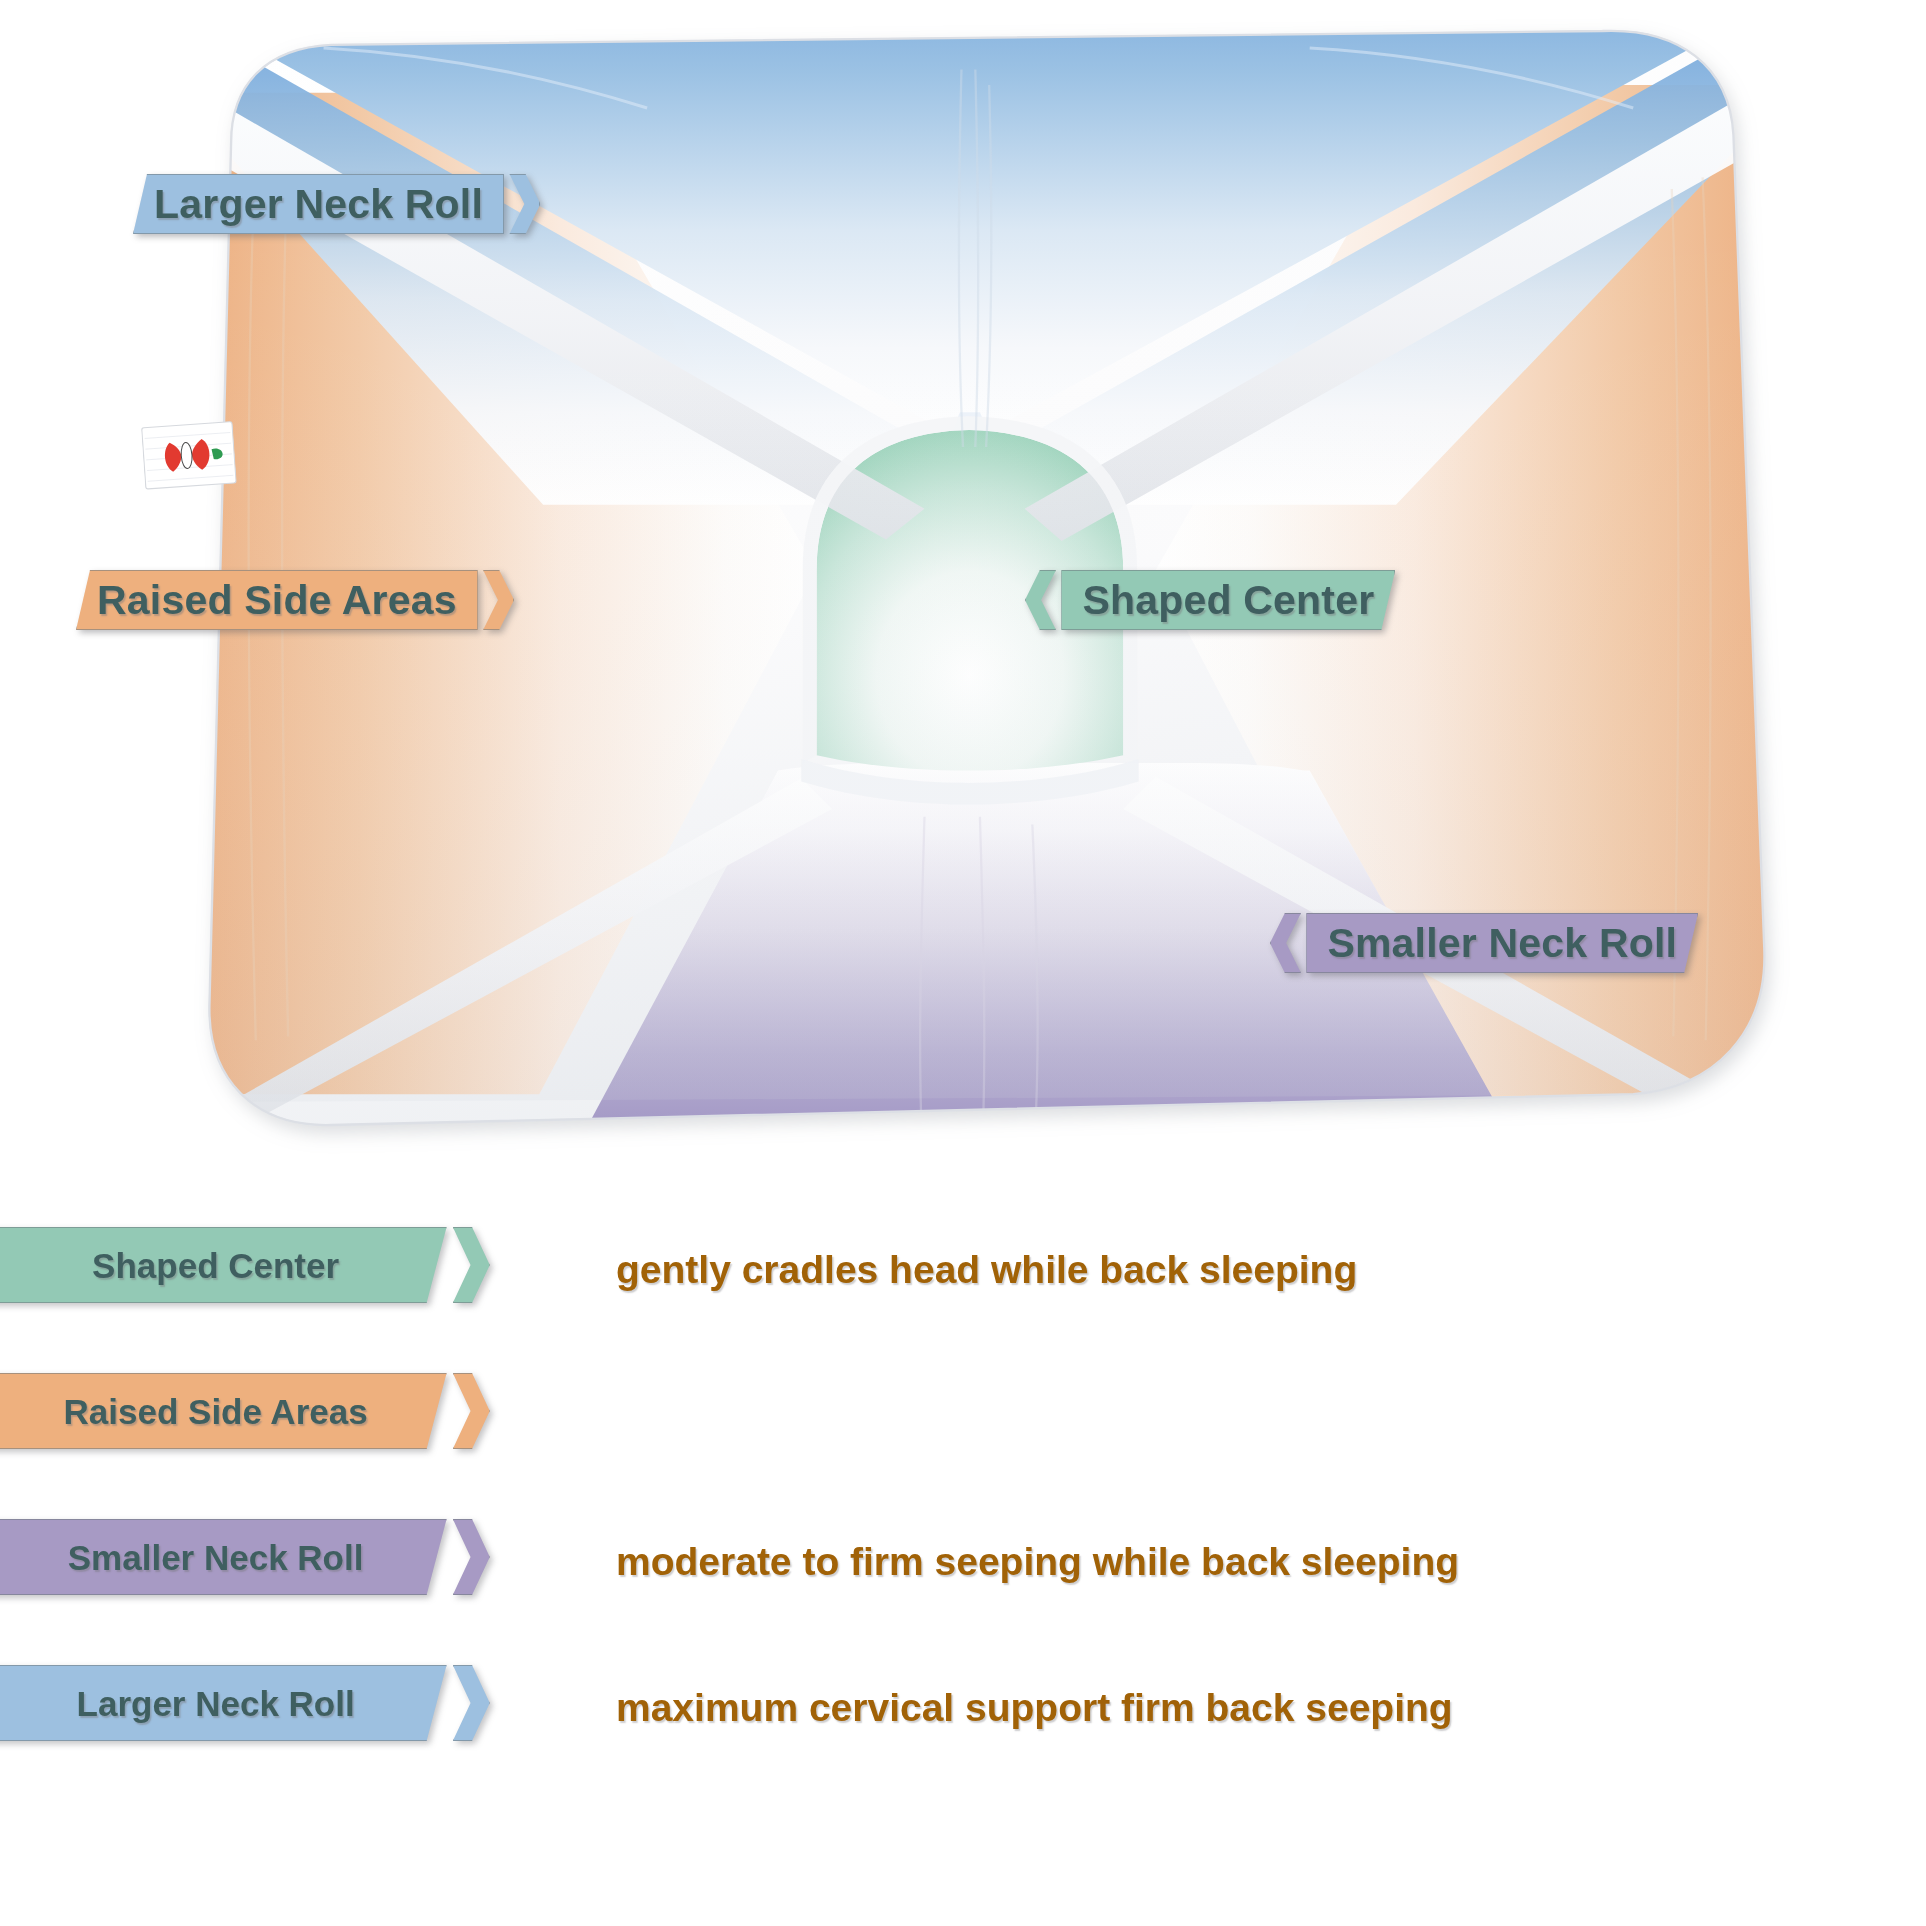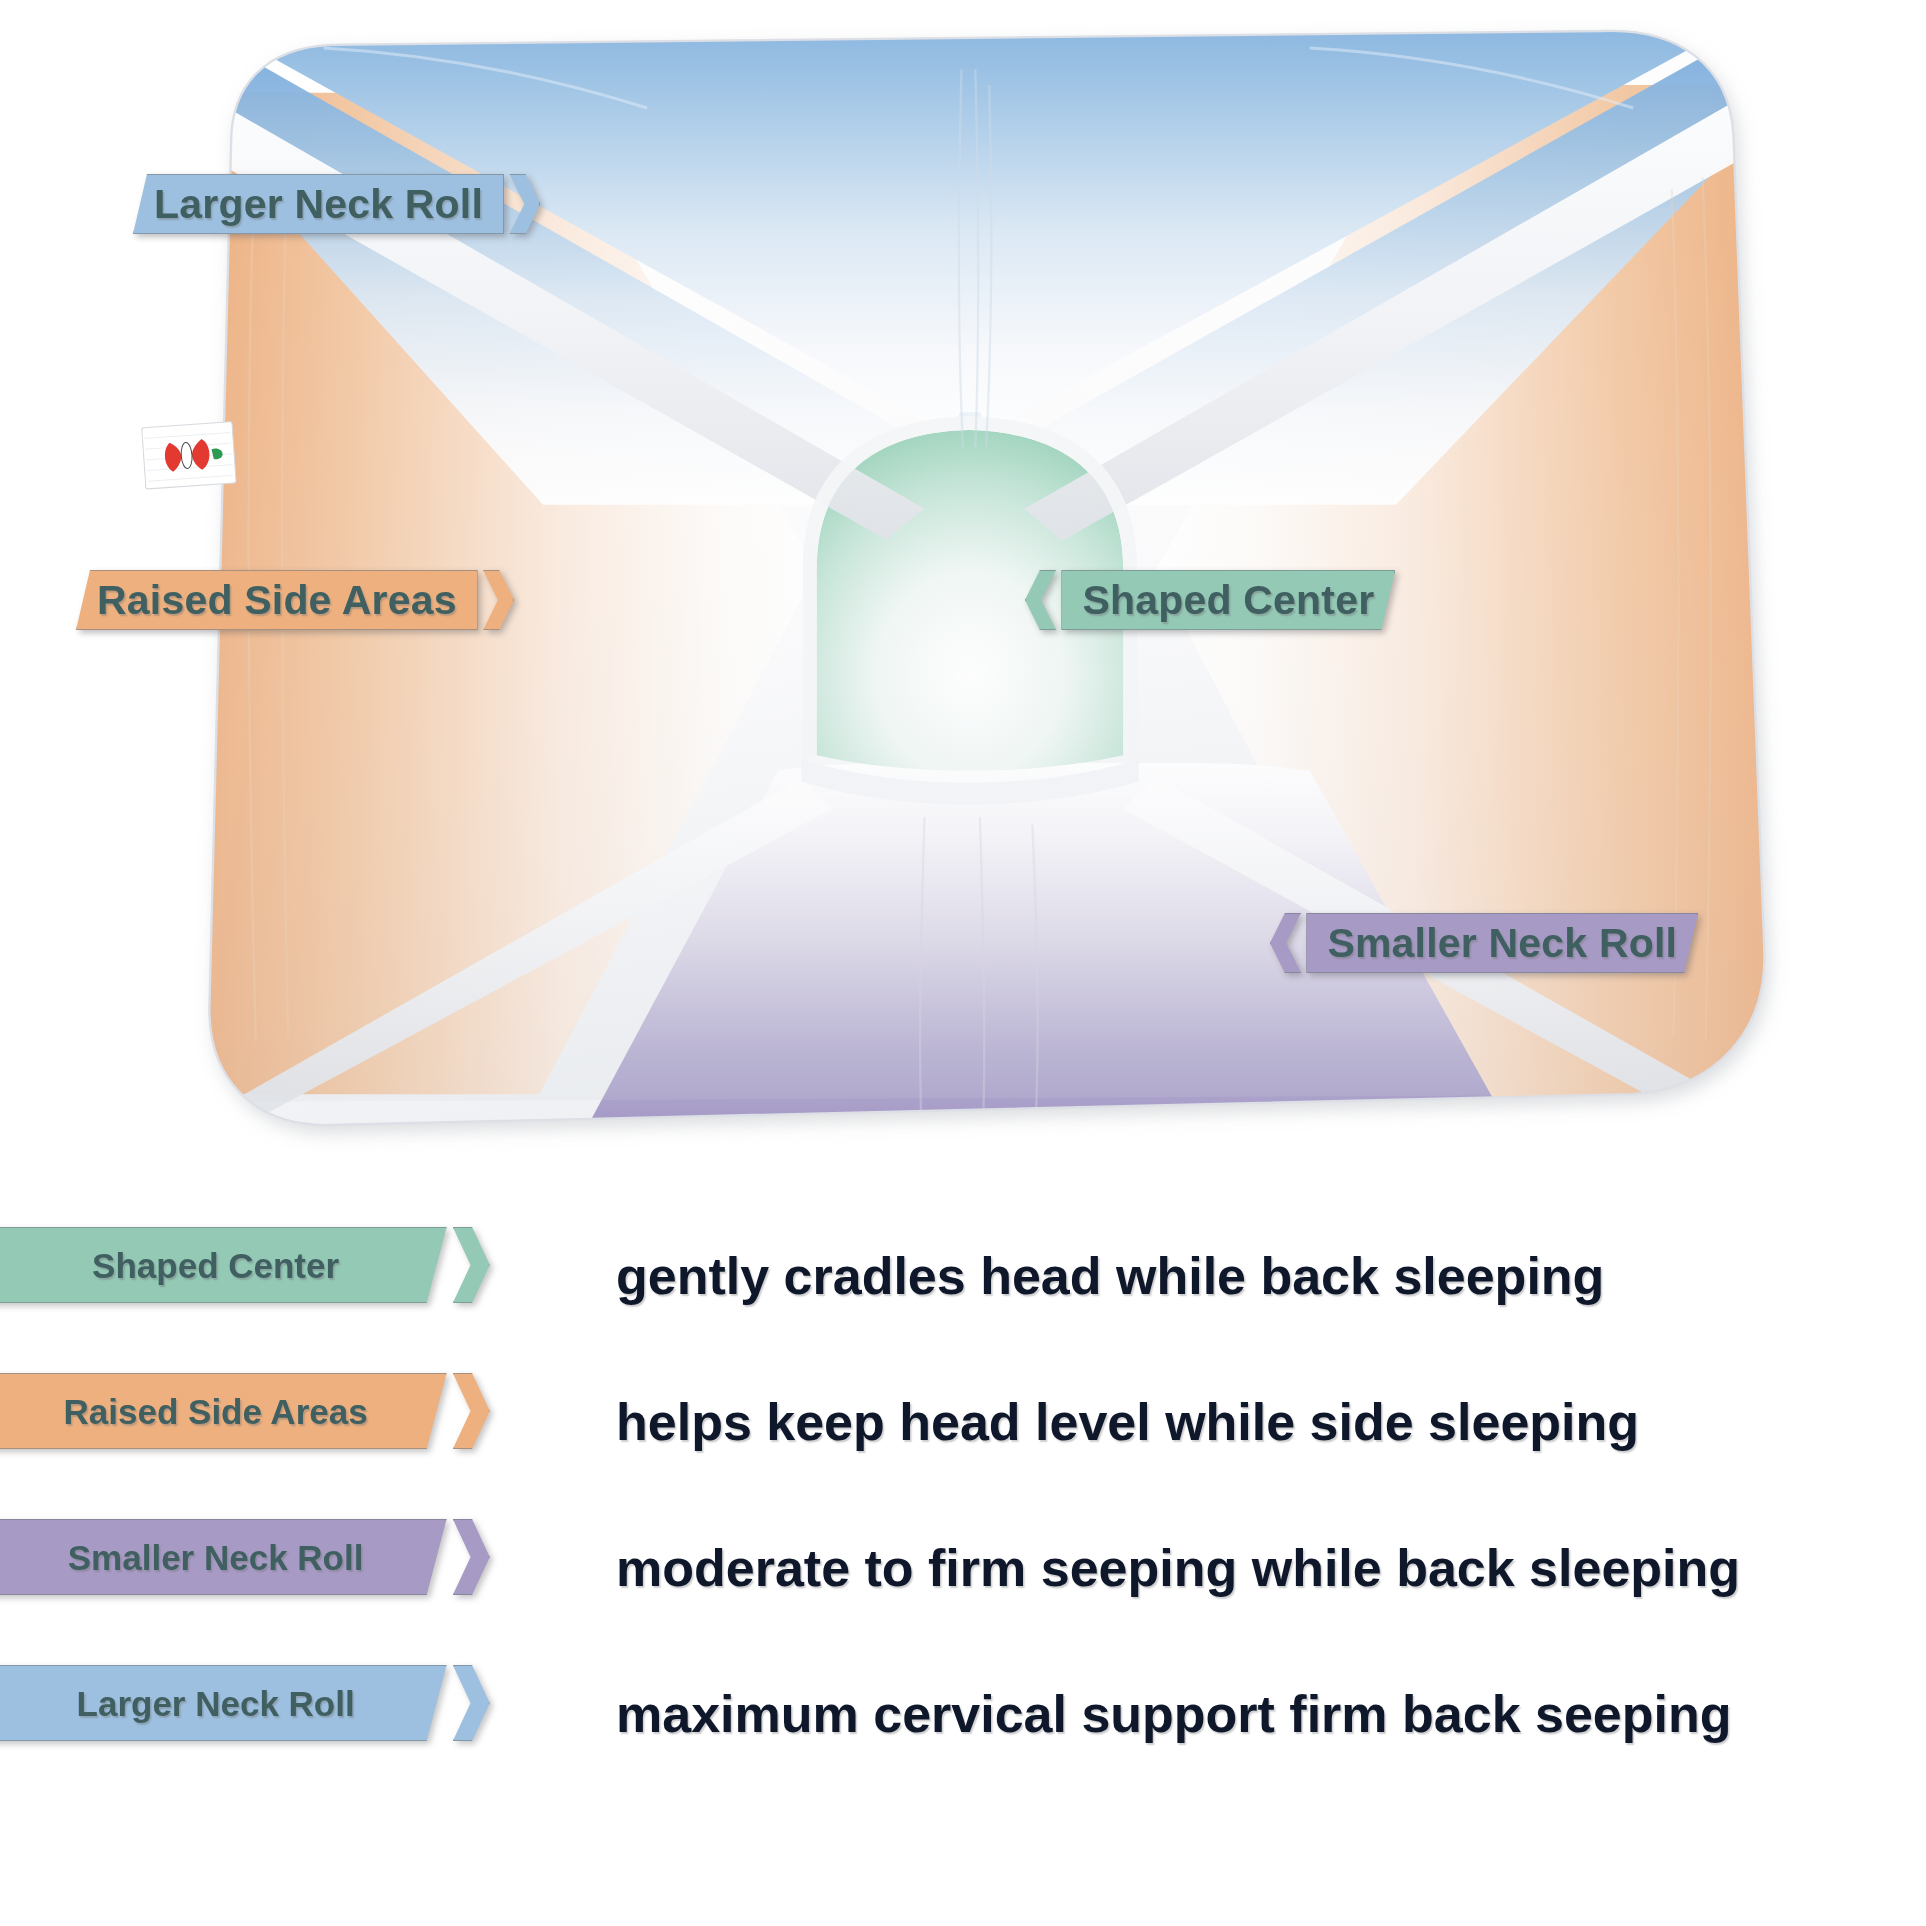--- a/index.html
+++ b/index.html
@@ -124,23 +124,23 @@
     height:76px;
     margin-left:6.2px;
     border:1.5px solid rgba(110,120,125,.55);
     box-sizing:border-box;
     clip-path:polygon(0 0, 52% 0, 100% 50%, 52% 100%, 0 100%, 48% 50%);
   }
   .legend-desc{
     position:absolute;
     left:616px;
     top:40px;
-    font-size:52px;
+    font-size:39px;
     font-weight:bold;
-    color:#0f172a;
+    color:#a16207;
     white-space:nowrap;
     line-height:1;
     text-shadow:1.5px 1.5px 1.5px rgba(130,130,135,.40);
   }
 </style>
 </head>
 <body>
 
 <div id="pillow-figure">
 
@@ -405,21 +405,20 @@
     <div class="legend-desc">gently cradles head while back sleeping</div>
   </div>
 
   <div class="legend-row">
     <div class="legend-tag">
       <div class="band" style="background:#eeb07e;width:462px;">
         <span class="band-label">Raised Side Areas</span>
       </div>
       <div class="chev" style="background:#eeb07e;"></div>
     </div>
-    <div class="legend-desc">helps keep head level while side sleeping</div>
   </div>
 
   <div class="legend-row">
     <div class="legend-tag">
       <div class="band" style="background:#a79ac4;width:462px;">
         <span class="band-label">Smaller Neck Roll</span>
       </div>
       <div class="chev" style="background:#a79ac4;"></div>
     </div>
     <div class="legend-desc">moderate to firm seeping while back sleeping</div>

